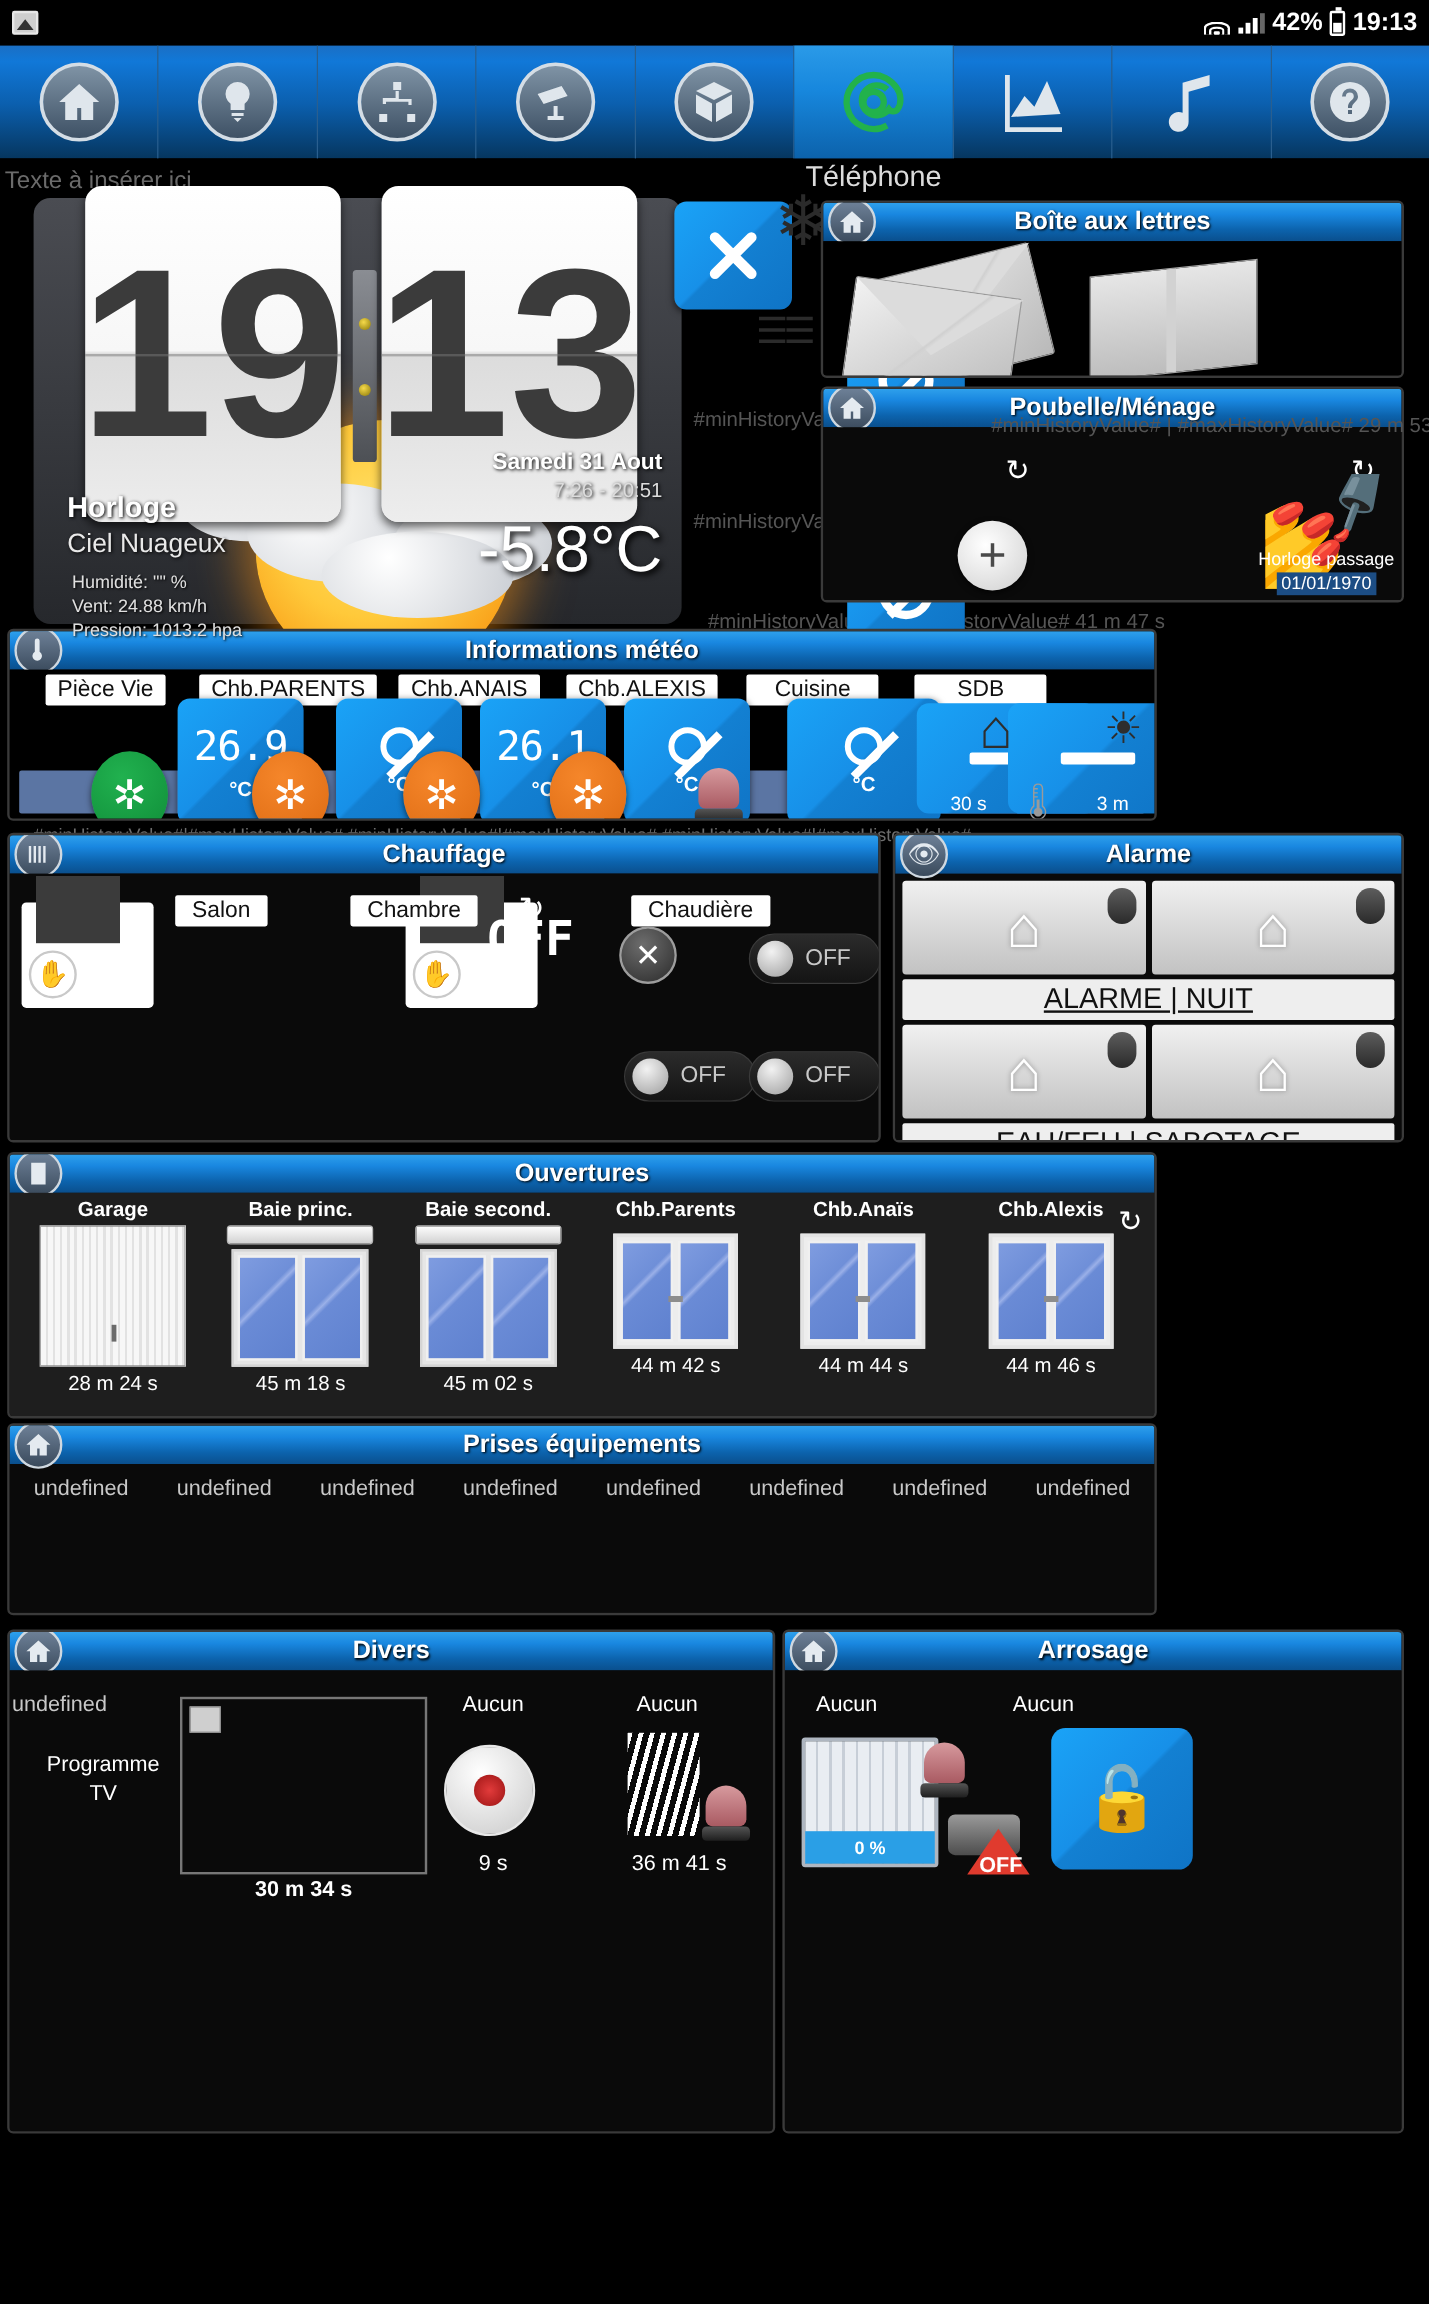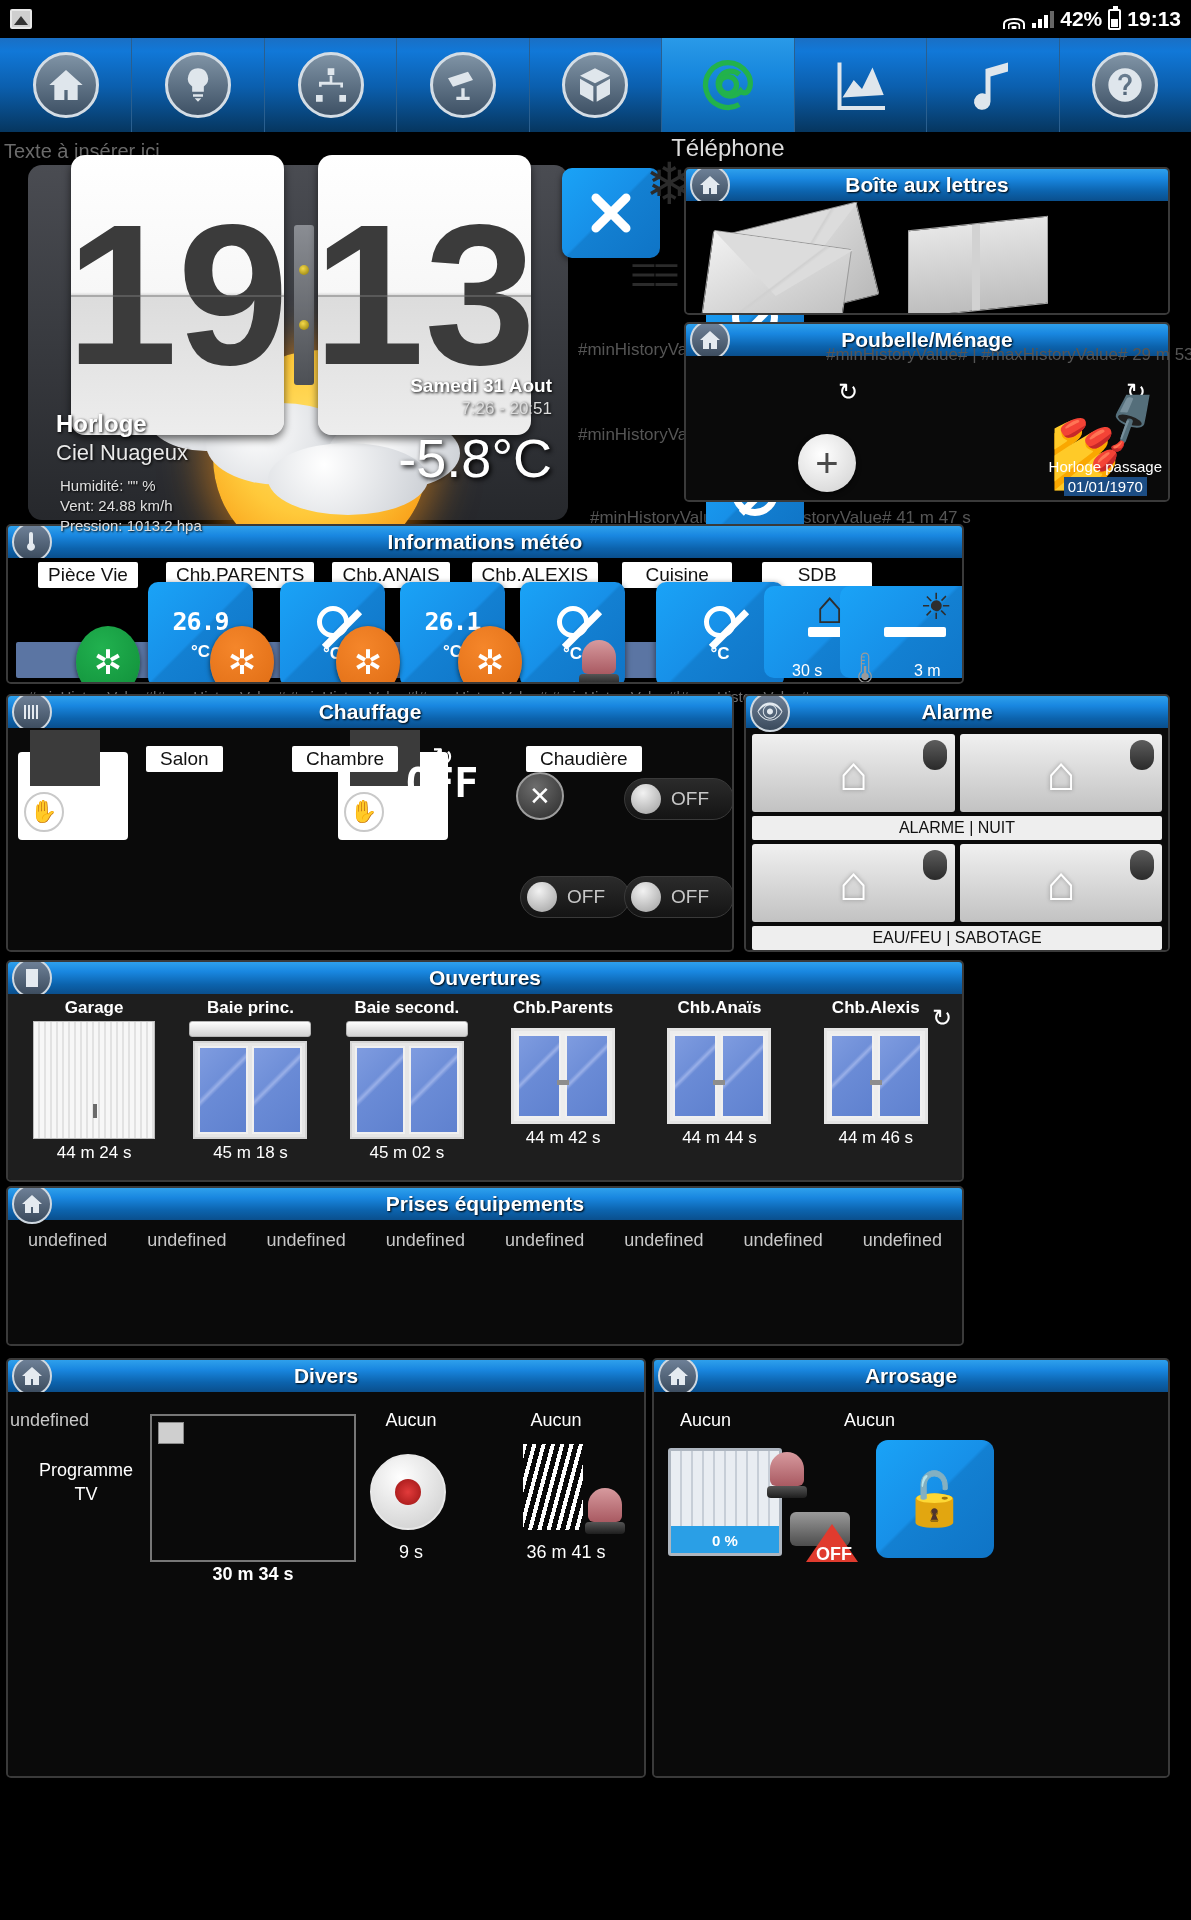--- a/index.html
+++ b/index.html
@@ -191,21 +191,21 @@
   .meteo-body{position:relative;height:calc(100% - 32px);background:#000;}
   .tempchips{position:absolute;left:0;right:0;top:4px;display:flex;}
   .chip{background:#fff;color:#111;font-size:19px;padding:2px 10px;border-radius:2px;
     white-space:nowrap;text-align:center;}
   .tempcard{
     position:absolute;width:105px;height:105px;border-radius:10px;
     background:linear-gradient(135deg,#1aa3f7 0%,#1790e8 48%,#1380d2 50%,#0f74c6 100%);
     color:#fff;display:flex;flex-direction:column;align-items:center;justify-content:center;
     box-shadow:0 2px 6px rgba(0,0,0,.6);
   }
-  .tempcard .v{font-size:25px;font-weight:bold;letter-spacing:-1px;font-family:"DejaVu Sans Mono",monospace;text-align:right;}
+  .tempcard .v{font-size:34px;font-weight:normal;letter-spacing:-1px;font-family:"DejaVu Sans Mono",monospace;text-align:right;}
   .tempcard .u{font-size:17px;font-weight:bold;margin-top:6px;}
   .fan{
     position:absolute;width:64px;height:72px;border-radius:50%;
     display:flex;align-items:center;justify-content:center;color:#fff;font-size:34px;
     box-shadow:0 2px 5px rgba(0,0,0,.6);
   }
   .fan.green{background:radial-gradient(circle at 40% 30%,#21b14f,#0f8c38);}
   .fan.orange{background:radial-gradient(circle at 40% 30%,#f5862a,#dd6a12);}
   .floorbar{position:absolute;left:8px;right:8px;bottom:4px;height:36px;background:#5b75a3;border-radius:2px;}
   .siren{position:absolute;width:34px;height:48px;}
@@ -246,21 +246,21 @@
   .alarmpanel{position:absolute;left:744px;top:694px;width:426px;height:258px;}
   .alarm-body{height:calc(100% - 32px);background:#0a0a0a;padding:6px;}
   .alarm-grid{display:grid;grid-template-columns:1fr 1fr;gap:5px;}
   .alarm-cell{
     height:78px;background:linear-gradient(to bottom,#f0f0f0,#c2c2c2);
     border-radius:3px;position:relative;display:flex;align-items:center;justify-content:center;
   }
   .alarm-cell .h-glyph{font-size:48px;color:#fff;text-shadow:0 0 4px #8a8a8a;}
   .alarm-cell .dot{position:absolute;right:8px;top:6px;width:24px;height:30px;border-radius:12px;
     background:linear-gradient(to bottom,#5d5d5d,#2a2a2a);}
-  .alarm-strip{background:#eee;color:#111;font-size:16px;text-align:center;padding:3px 0;border-radius:2px;margin:4px 0;}
+  .alarm-strip{background:#eee;color:#111;font-size:24px;text-align:center;padding:3px 0;border-radius:2px;margin:4px 0;text-decoration:underline;}
   .eye-ico{position:absolute;left:4px;top:-4px;width:40px;height:40px;border-radius:50%;
     background:linear-gradient(to bottom,#70839a,#3a4a5c);border:2px solid #cfd8e0;
     display:flex;align-items:center;justify-content:center;color:#e4eaf0;font-size:22px;}
 
   
   .ouvpanel{position:absolute;left:6px;top:960px;width:958px;height:222px;}
   .ouv-body{height:calc(100% - 32px);background:#1e1e1e;position:relative;}
   .ouv-items{display:flex;justify-content:space-around;align-items:flex-start;padding:4px 8px 0;}
   .ouv-item{text-align:center;width:122px;}
   .ouv-name{color:#ffffff;font-size:17px;font-weight:bold;margin-bottom:3px;white-space:nowrap;}
@@ -671,21 +671,21 @@
     </div>
     <span class="title">Ouvertures</span>
   </div>
   <div class="ouv-body">
     <div class="refresh-ico" style="right:10px;top:10px;color:#fff;font-size:24px;">↻</div>
     <div class="ouv-items">
 
       <div class="ouv-item">
         <div class="ouv-name">Garage</div>
         <div class="garage-door"></div>
-        <div class="ouv-time">44 m 24 s</div>
+        <div class="ouv-time">28 m 24 s</div>
       </div>
 
 
       <div class="ouv-item">
         <div class="ouv-name">Baie princ.</div>
         <div class="bay">
             <div class="lintel"></div>
             <div class="panes">
               <div class="pane"></div>
               <div class="pane"></div>

